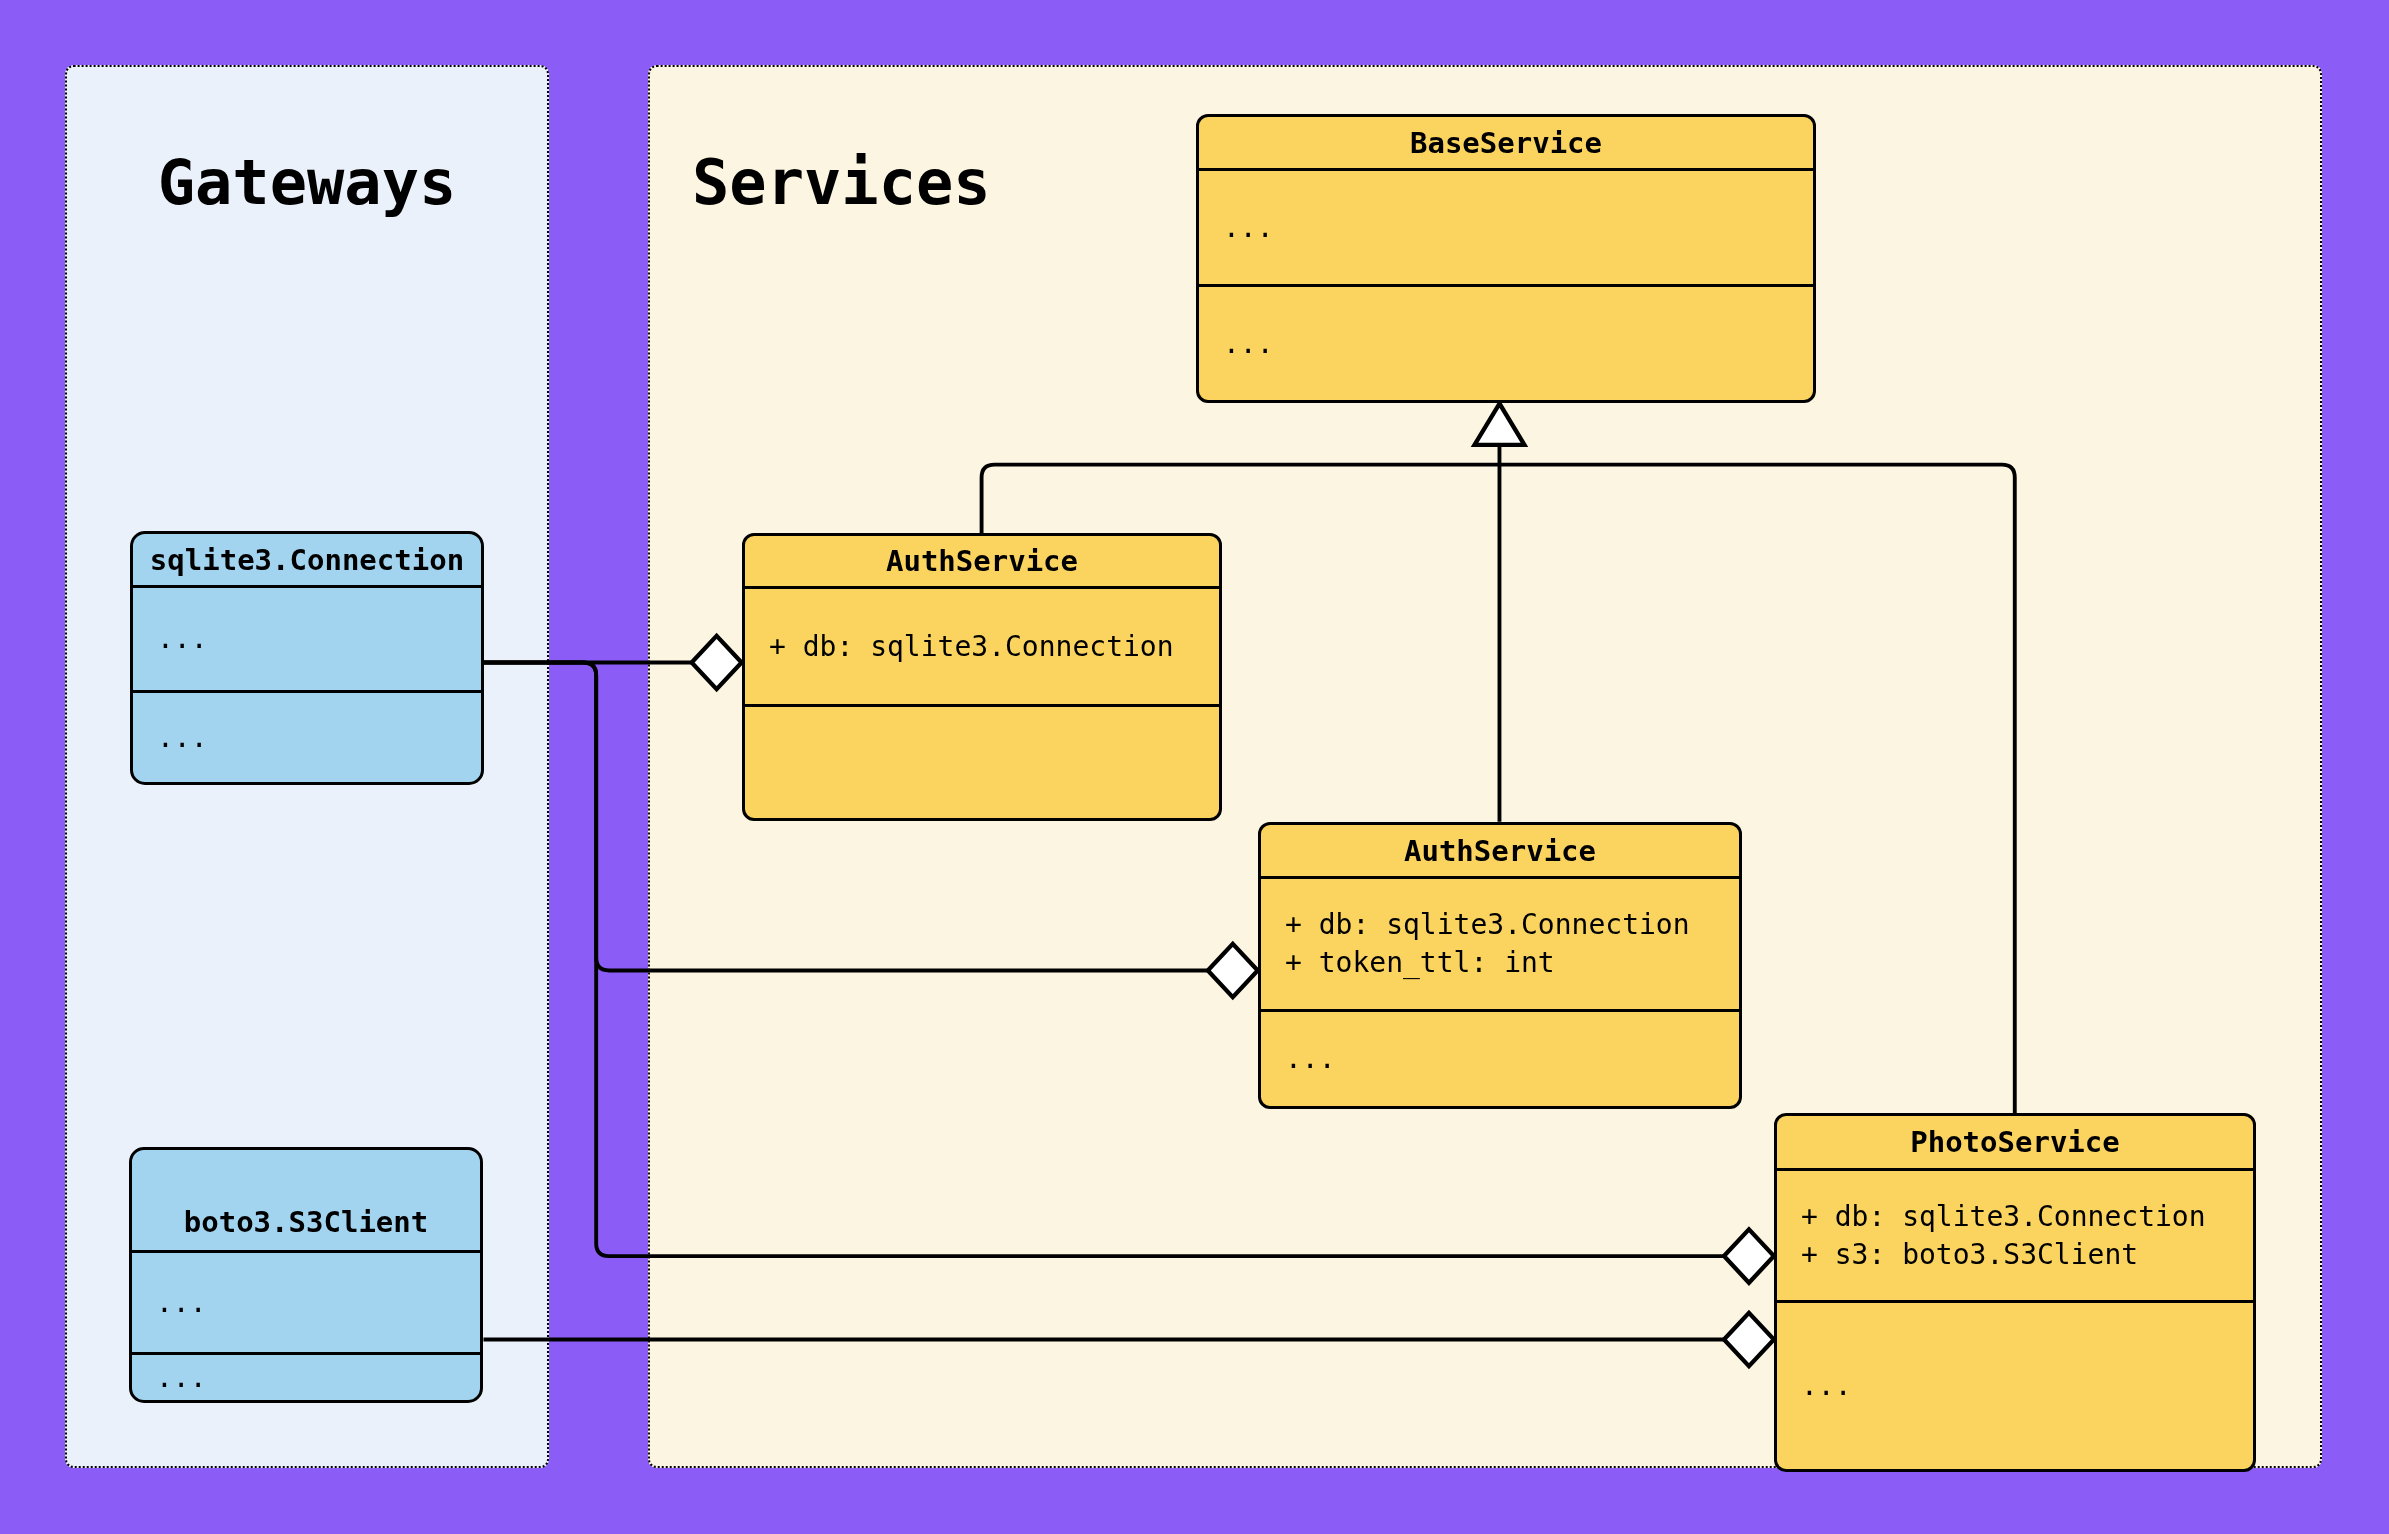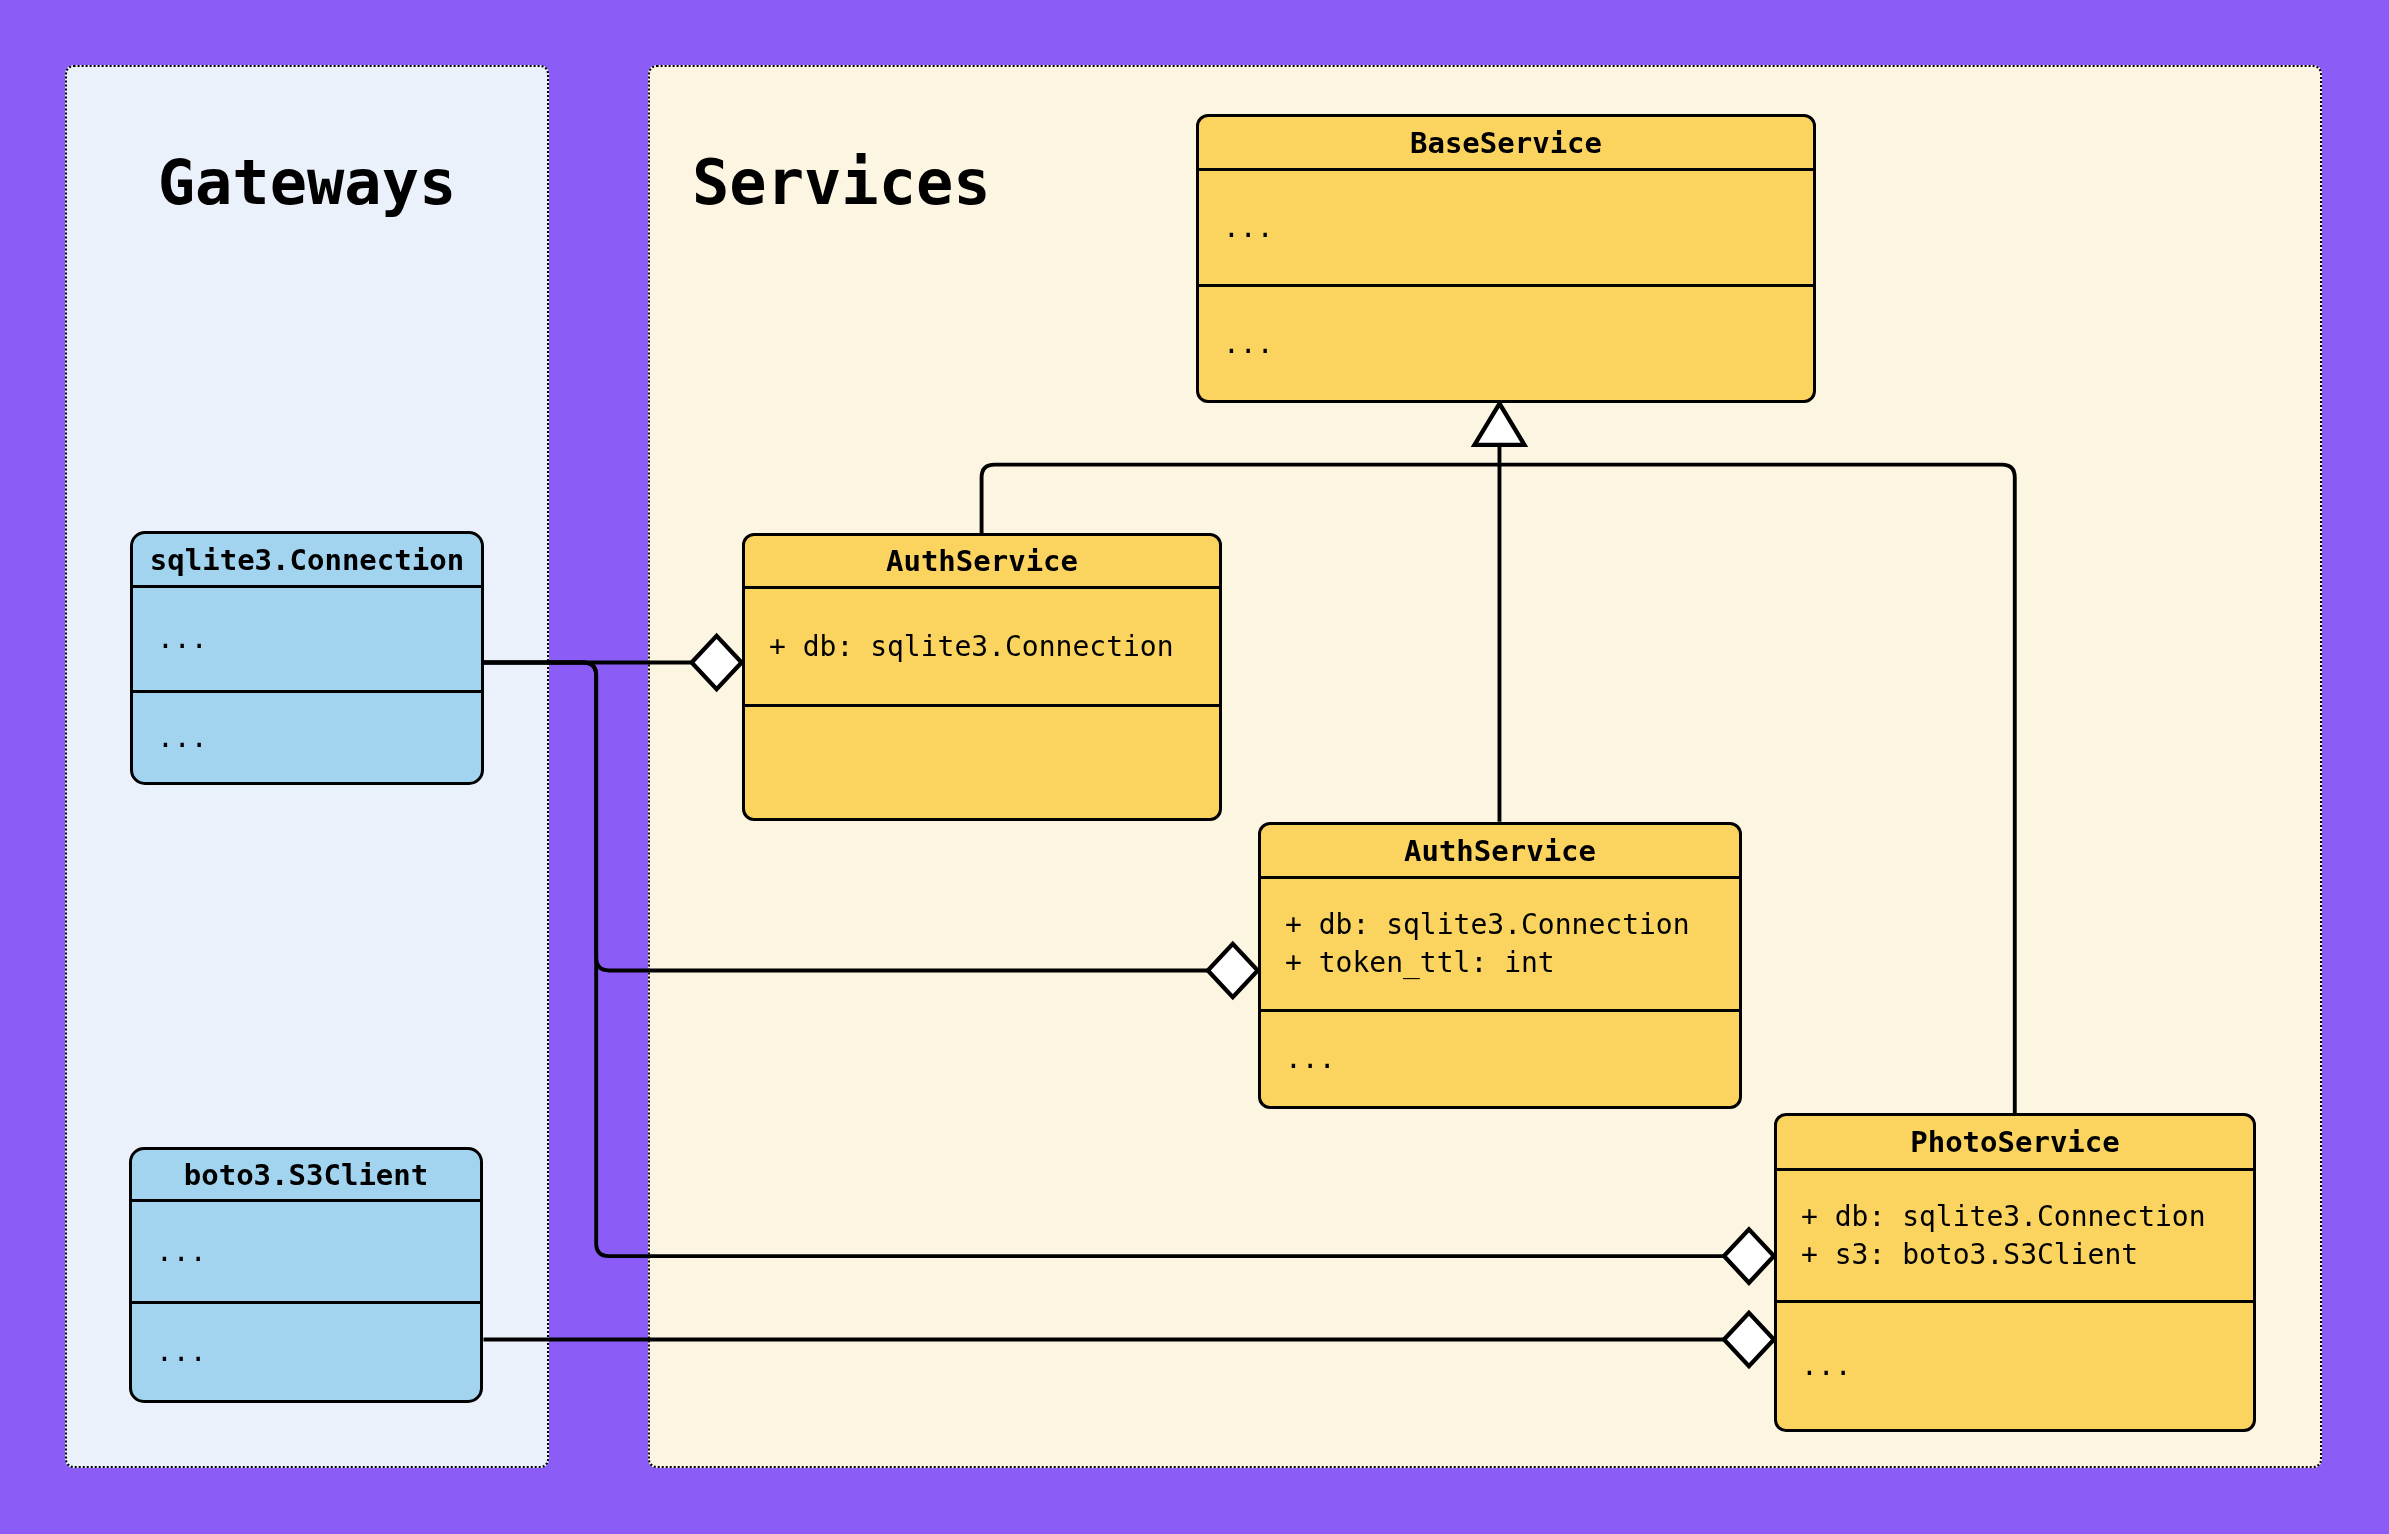--- a/index.html
+++ b/index.html
@@ -60,28 +60,28 @@
 
   #cls-baseservice { left:1196px; top:114px;  width:620px; height:289px; }
   #cls-baseservice .title { height:54px; }  #cls-baseservice .attrs { height:116px; }
 
   #cls-userservice { left:742px;  top:533px;  width:480px; height:288px; }
   #cls-userservice .title { height:53px; }  #cls-userservice .attrs { height:118px; }
 
   #cls-authservice { left:1258px; top:822px;  width:484px; height:287px; }
   #cls-authservice .title { height:54px; }  #cls-authservice .attrs { height:133px; }
 
-  #cls-photoservice { left:1774px; top:1113px; width:482px; height:319px; }
+  #cls-photoservice { left:1774px; top:1113px; width:482px; height:359px; }
   #cls-photoservice .title { height:55px; } #cls-photoservice .attrs { height:132px; }
 
   #cls-sqlite { left:130px; top:531px;  width:354px; height:254px; }
   #cls-sqlite .title { height:54px; }  #cls-sqlite .attrs { height:105px; }
 
   #cls-boto3 { left:129px; top:1147px; width:354px; height:256px; }
-  #cls-boto3 .title { height:52px; }  #cls-boto3 .attrs { height:102px; }
+  #cls-boto3 .title { height:60px;margin-top:43px; }  #cls-boto3 .attrs { height:102px; }
 
   
   #edges { position:absolute; left:0; top:0; width:2389px; height:1534px; pointer-events:none; }
   #edges path { fill:none; stroke:#000; stroke-width:4.5; }
   #edges polygon { fill:#ffffff; stroke:#000; stroke-width:5; }
 </style>
 </head>
 <body>
 
 <div id="canvas">

